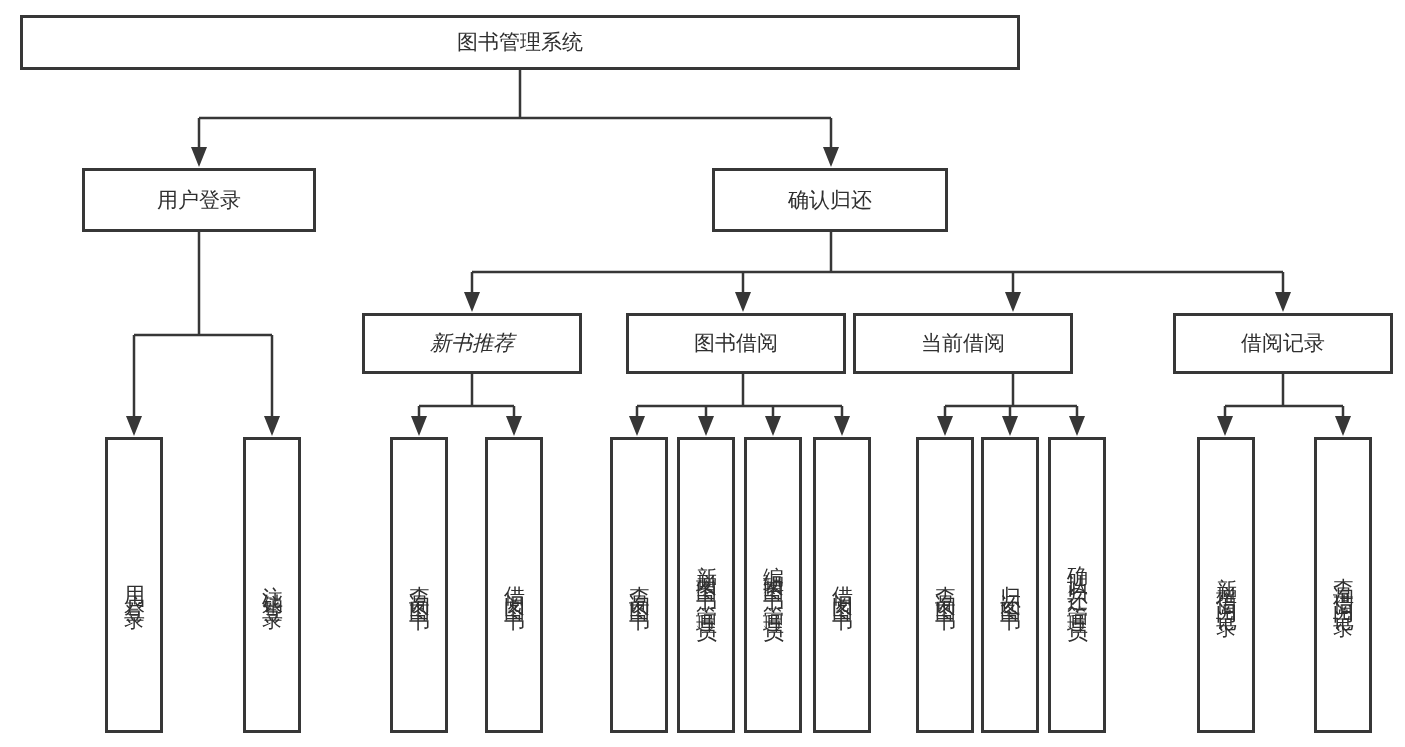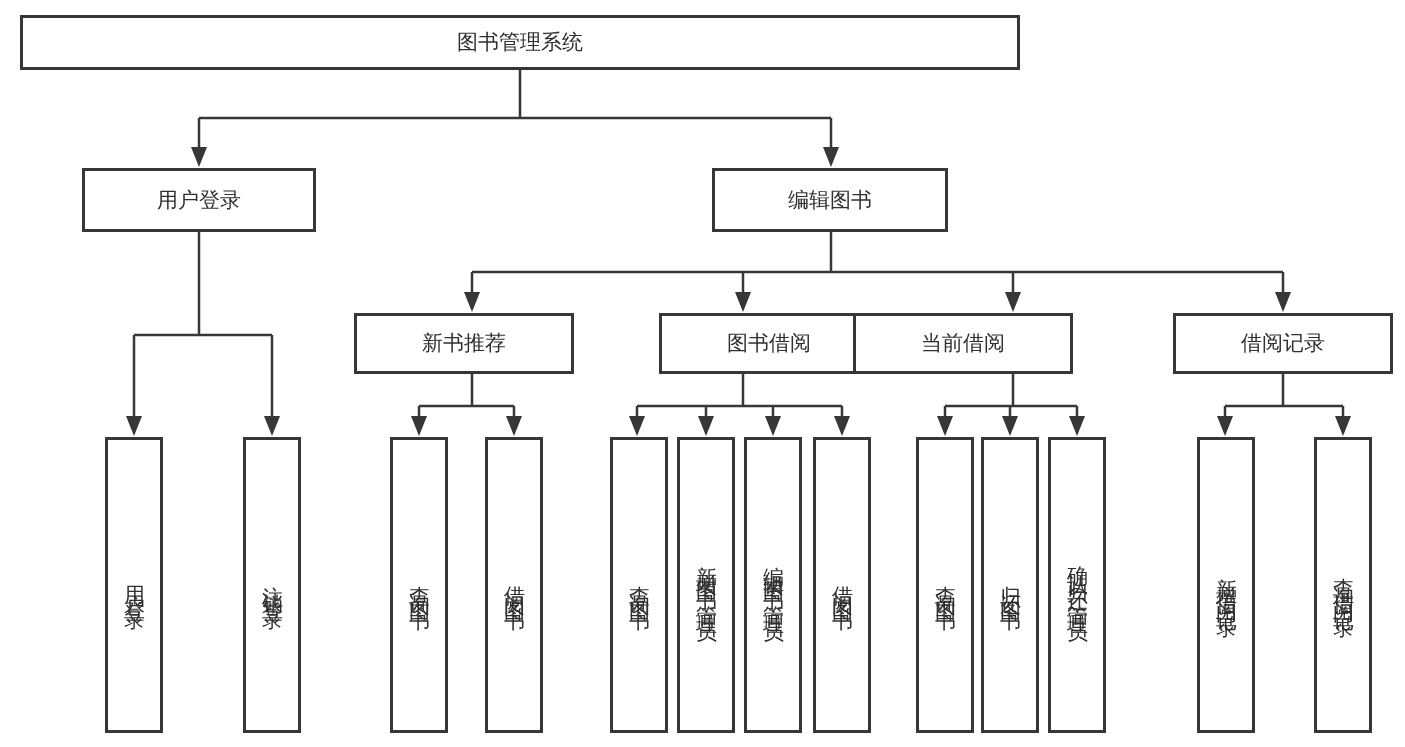--- a/index.html
+++ b/index.html
@@ -25,21 +25,21 @@
     color:var(--text,#2f2f2f);
     font-size:21px;
     line-height:1;
     text-align:center;
   }
   
   .h1{left:20px;top:15px;width:1000px;height:55px;}
   .lvl2-a{left:82px;top:168px;width:234px;height:64px;}
   .lvl2-b{left:712px;top:168px;width:236px;height:64px;}
   .lvl3{top:313px;width:220px;height:61px;}
-  .l3-a{left:354px;} .l3-b{left:659px;} .l3-c{left:853px;} .l3-d{left:1173px;}
+  .l3-a{left:362px;font-style:italic;} .l3-b{left:626px;} .l3-c{left:853px;} .l3-d{left:1173px;}
   
   .vnode{top:437px;width:58px;height:296px;}
   .vnode .label{
     writing-mode:vertical-rl;
     text-orientation:mixed;
     letter-spacing:8px;
     white-space:nowrap;
   }
   .v1{left:105px;}  .v2{left:243px;}
   .v3{left:390px;}  .v4{left:485px;}
@@ -116,21 +116,21 @@
   </svg>
 
   <div class="node h1">
     <span class="label">图书管理系统</span>
   </div>
 
   <div class="node lvl2-a">
     <span class="label">用户登录</span>
   </div>
   <div class="node lvl2-b">
-    <span class="label">编辑图书</span>
+    <span class="label">确认归还</span>
   </div>
 
   <div class="node lvl3 l3-a">
     <span class="label">新书推荐</span>
   </div>
   <div class="node lvl3 l3-b">
     <span class="label">图书借阅</span>
   </div>
   <div class="node lvl3 l3-c">
     <span class="label">当前借阅</span>

